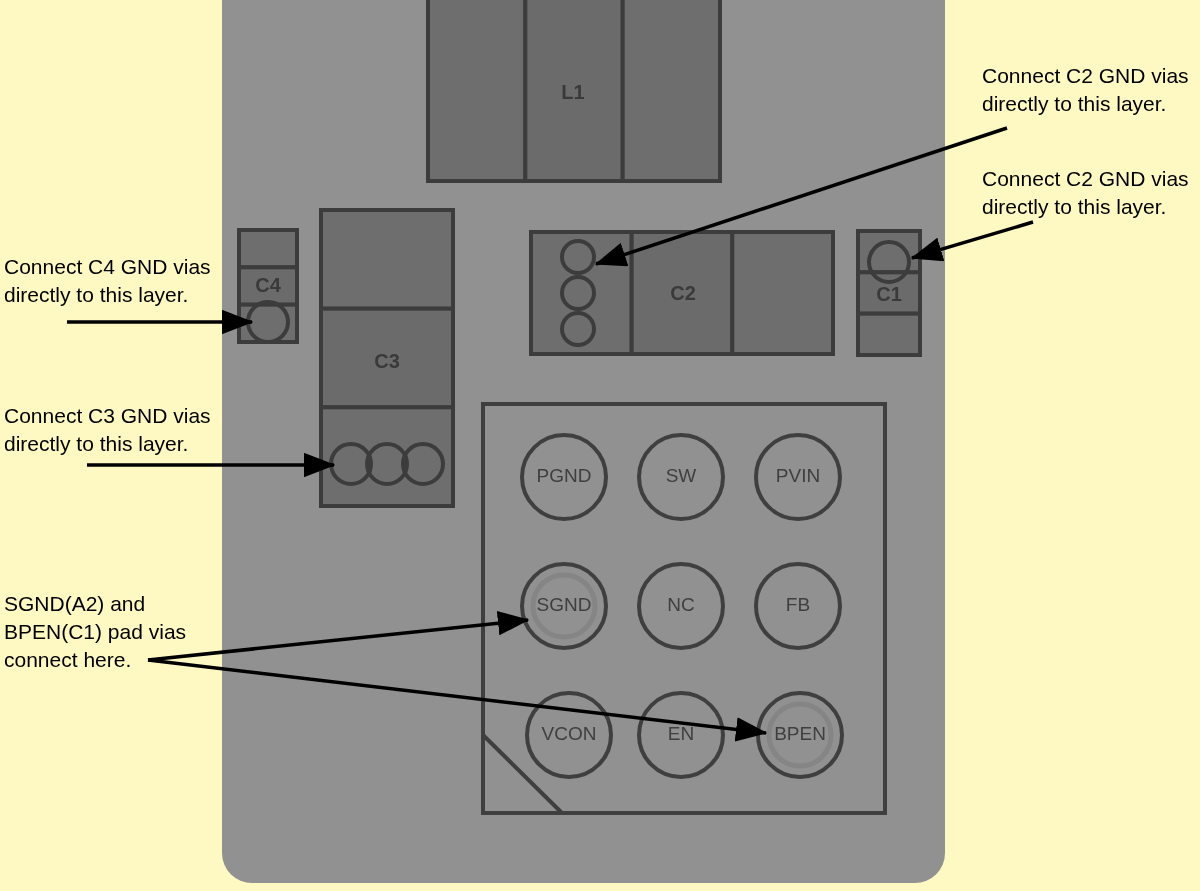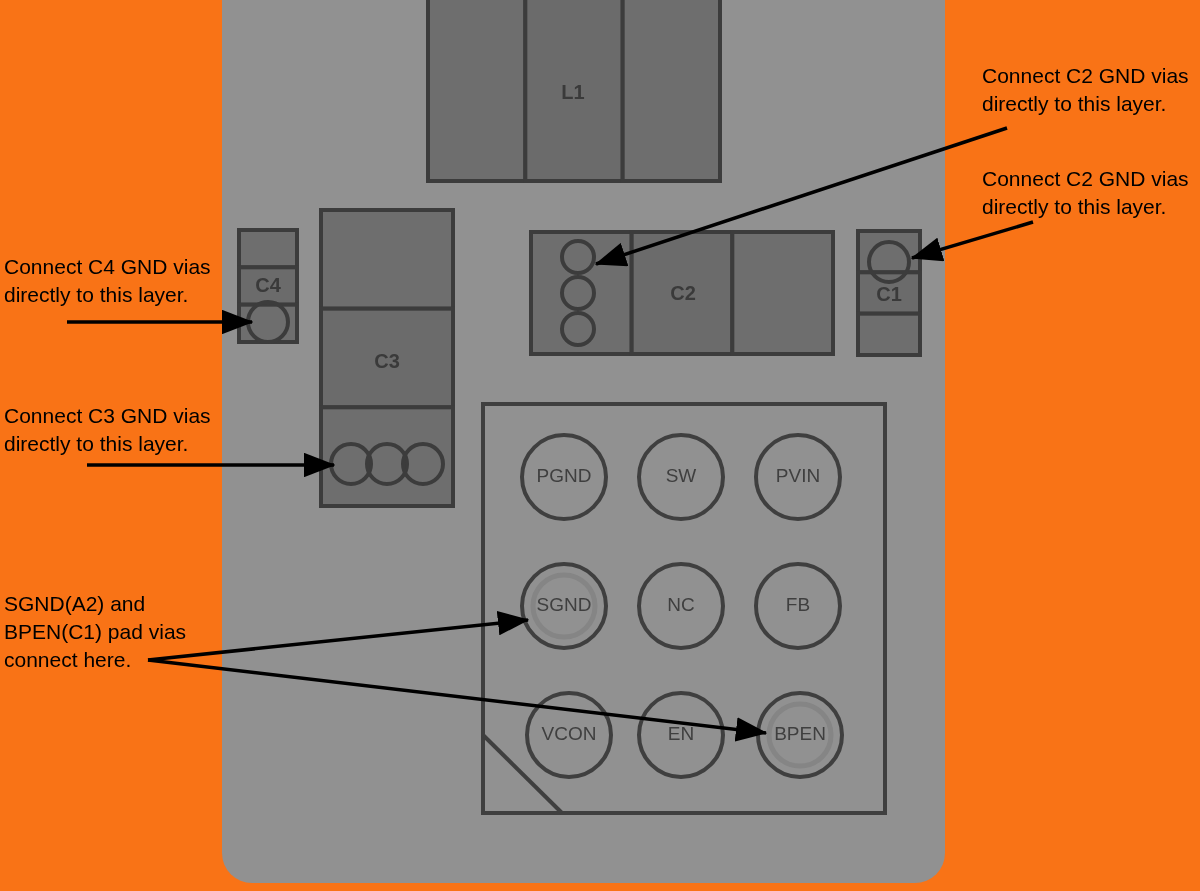--- a/index.html
+++ b/index.html
@@ -7,21 +7,21 @@
     padding: 0;
     background: #ffffff;
   }
   body {
     font-family: "Liberation Sans", sans-serif;
   }
   #root {
     position: relative;
     width: 1200px;
     height: 891px;
-    background: #f97316;
+    background: #fef9c3;
     overflow: hidden;
   }
   #svg-layer {
     position: absolute;
     left: 0;
     top: 0;
     width: 1200px;
     height: 891px;
   }
   .note-text {

